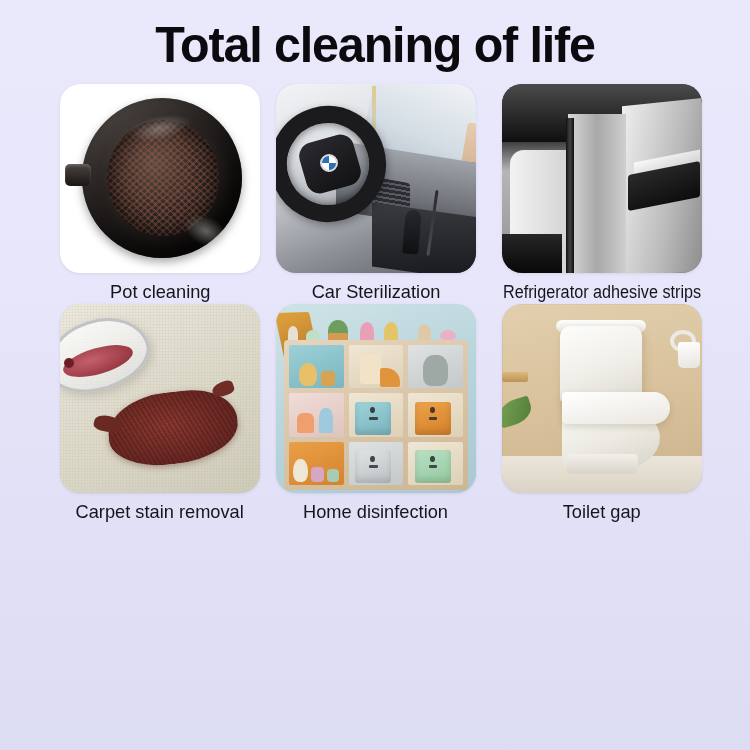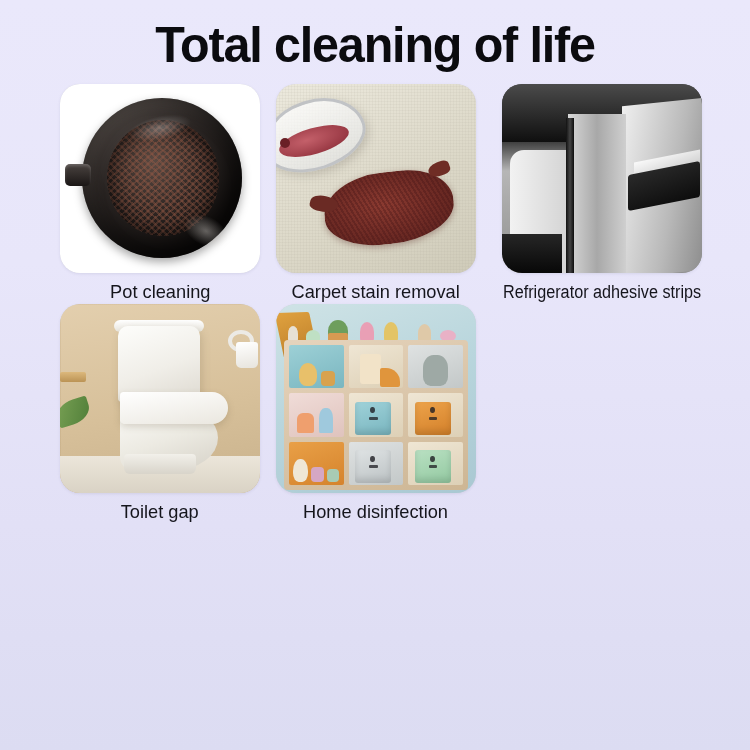--- a/index.html
+++ b/index.html
@@ -632,118 +632,137 @@
       <div class="pot-body">
         <div class="pot-inner"></div>
         <div class="pot-sheen"></div>
         <div class="pot-sheen2"></div>
       </div>
       <div class="pot-handle"></div>
     </div>
     <div class="caption">Pot cleaning</div>
   </div>
 
-
   <div class="cell">
     <div class="thumb">
-      <div class="carpet-bg"></div>
-      <div class="wine-stain"></div>
-      <div class="wine-splat-a"></div>
-      <div class="wine-splat-b"></div>
-      <div class="wine-glass"></div>
-      <div class="wine-pool-in"></div>
-      <div class="wine-drop"></div>
+      <div class="car-bg"></div>
+      <div class="car-windshield"></div>
+      <div class="car-charm"></div>
+      <div class="car-door"></div>
+      <div class="car-seat"></div>
+      <div class="car-seat2"></div>
+      <div class="car-dash"></div>
+      <div class="car-vent"></div>
+      <div class="car-console"></div>
+      <div class="car-antenna"></div>
+      <div class="car-shift"></div>
+      <div class="car-wheel"></div>
+      <div class="car-hub"></div>
+      <div class="car-badge"></div>
     </div>
-    <div class="caption">Carpet stain removal</div>
+    <div class="caption">Car Sterilization</div>
   </div>
 
   <div class="cell">
     <div class="thumb">
       <div class="fridge-bg"></div>
       <div class="fridge-dark-top"></div>
       <div class="fridge-panel2"></div>
       <div class="fridge-panel"></div>
       <div class="fridge-white-door"></div>
       <div class="fridge-seal"></div>
       <div class="fridge-handle-lite"></div>
       <div class="fridge-handle"></div>
       <div class="fridge-dark-bottom"></div>
     </div>
     <div class="caption tight">Refrigerator adhesive strips</div>
   </div>
 
-
-
+  <div class="cell">
+    <div class="thumb">
+      <div class="carpet-bg"></div>
+      <div class="wine-stain"></div>
+      <div class="wine-splat-a"></div>
+      <div class="wine-splat-b"></div>
+      <div class="wine-glass"></div>
+      <div class="wine-pool-in"></div>
+      <div class="wine-drop"></div>
+    </div>
+    <div class="caption">Carpet stain removal</div>
+  </div>
+
+
+
+
+  <div class="cell">
+    <div class="thumb">
+      <div class="shelf-bg"></div>
+      <div class="shelf-lean"></div>
+
+      <div class="shelf-toprow">
+        <div class="tt" style="left:4px;width:10px;height:16px;background:#e7e1d4;"></div>
+        <div class="tt" style="left:22px;width:14px;height:12px;background:#bfe0c4;"></div>
+        <div class="tt" style="left:44px;width:20px;height:22px;background:#6e9e5d;border-radius:50% 50% 8% 8%;"></div>
+        <div class="tt" style="left:44px;width:20px;height:9px;bottom:0;background:#d79a52;border-radius:2px;"></div>
+        <div class="tt" style="left:76px;width:14px;height:20px;background:#e99fb5;"></div>
+        <div class="tt" style="left:100px;width:14px;height:20px;background:#e3c466;"></div>
+        <div class="tt" style="left:134px;width:13px;height:18px;background:#dfc9a8;"></div>
+        <div class="tt" style="left:156px;width:16px;height:12px;background:#e9b1c6;border-radius:50%;"></div>
+      </div>
+
+      <div class="shelf-frame">
+        <div class="cubby cb-teal">
+          <div class="toy" style="left:18%;bottom:6%;width:34%;height:52%;background:#e8c06a;"></div>
+          <div class="toy" style="left:58%;bottom:6%;width:26%;height:34%;background:#d8a24e;border-radius:4px;"></div>
+        </div>
+        <div class="cubby cb-cream">
+          <div class="toy" style="left:20%;bottom:10%;width:40%;height:70%;background:#f2e3c8;border-radius:3px;"></div>
+          <div class="toy" style="left:58%;bottom:4%;width:36%;height:44%;background:#e0953c;border-radius:2px 14px 2px 2px;"></div>
+        </div>
+        <div class="cubby cb-gray">
+          <div class="toy" style="left:26%;bottom:6%;width:46%;height:70%;background:#9ea9a5;border-radius:42% 42% 30% 30%;"></div>
+        </div>
+
+        <div class="cubby cb-pinkbg">
+          <div class="toy" style="left:14%;bottom:8%;width:32%;height:46%;background:#ef9f6e;border-radius:6px 6px 2px 2px;"></div>
+          <div class="toy" style="left:54%;bottom:8%;width:26%;height:58%;background:#9fc9dd;border-radius:40% 40% 8% 8%;"></div>
+        </div>
+        <div class="cubby cb-cream">
+          <div class="box box-teal"></div>
+        </div>
+        <div class="cubby cb-cream">
+          <div class="box box-orange"></div>
+        </div>
+
+        <div class="cubby cb-orange">
+          <div class="toy" style="left:8%;bottom:6%;width:26%;height:54%;background:#efe7d6;"></div>
+          <div class="toy" style="left:40%;bottom:6%;width:24%;height:36%;background:#d5a7c4;border-radius:4px;"></div>
+          <div class="toy" style="left:70%;bottom:6%;width:22%;height:32%;background:#a8cbb4;border-radius:4px;"></div>
+        </div>
+        <div class="cubby cb-gray">
+          <div class="box box-gray"></div>
+        </div>
+        <div class="cubby cb-cream">
+          <div class="box box-mint"></div>
+        </div>
+      </div>
+    </div>
+    <div class="caption">Home disinfection</div>
+  </div>
 
   <div class="cell">
     <div class="thumb">
       <div class="toilet-bg"></div>
       <div class="toilet-floor"></div>
       <div class="toilet-shelf"></div>
       <div class="toilet-leaf"></div>
       <div class="tp-holder"></div>
       <div class="tp-roll"></div>
       <div class="toilet-lid"></div>
       <div class="toilet-tank"></div>
       <div class="toilet-bowl"></div>
       <div class="toilet-seat"></div>
       <div class="toilet-foot"></div>
     </div>
     <div class="caption">Toilet gap</div>
   </div>
 
-  <div class="cell">
-    <div class="thumb">
-      <div class="shelf-bg"></div>
-      <div class="shelf-lean"></div>
-
-      <div class="shelf-toprow">
-        <div class="tt" style="left:4px;width:10px;height:16px;background:#e7e1d4;"></div>
-        <div class="tt" style="left:22px;width:14px;height:12px;background:#bfe0c4;"></div>
-        <div class="tt" style="left:44px;width:20px;height:22px;background:#6e9e5d;border-radius:50% 50% 8% 8%;"></div>
-        <div class="tt" style="left:44px;width:20px;height:9px;bottom:0;background:#d79a52;border-radius:2px;"></div>
-        <div class="tt" style="left:76px;width:14px;height:20px;background:#e99fb5;"></div>
-        <div class="tt" style="left:100px;width:14px;height:20px;background:#e3c466;"></div>
-        <div class="tt" style="left:134px;width:13px;height:18px;background:#dfc9a8;"></div>
-        <div class="tt" style="left:156px;width:16px;height:12px;background:#e9b1c6;border-radius:50%;"></div>
-      </div>
-
-      <div class="shelf-frame">
-        <div class="cubby cb-teal">
-          <div class="toy" style="left:18%;bottom:6%;width:34%;height:52%;background:#e8c06a;"></div>
-          <div class="toy" style="left:58%;bottom:6%;width:26%;height:34%;background:#d8a24e;border-radius:4px;"></div>
-        </div>
-        <div class="cubby cb-cream">
-          <div class="toy" style="left:20%;bottom:10%;width:40%;height:70%;background:#f2e3c8;border-radius:3px;"></div>
-          <div class="toy" style="left:58%;bottom:4%;width:36%;height:44%;background:#e0953c;border-radius:2px 14px 2px 2px;"></div>
-        </div>
-        <div class="cubby cb-gray">
-          <div class="toy" style="left:26%;bottom:6%;width:46%;height:70%;background:#9ea9a5;border-radius:42% 42% 30% 30%;"></div>
-        </div>
-
-        <div class="cubby cb-pinkbg">
-          <div class="toy" style="left:14%;bottom:8%;width:32%;height:46%;background:#ef9f6e;border-radius:6px 6px 2px 2px;"></div>
-          <div class="toy" style="left:54%;bottom:8%;width:26%;height:58%;background:#9fc9dd;border-radius:40% 40% 8% 8%;"></div>
-        </div>
-        <div class="cubby cb-cream">
-          <div class="box box-teal"></div>
-        </div>
-        <div class="cubby cb-cream">
-          <div class="box box-orange"></div>
-        </div>
-
-        <div class="cubby cb-orange">
-          <div class="toy" style="left:8%;bottom:6%;width:26%;height:54%;background:#efe7d6;"></div>
-          <div class="toy" style="left:40%;bottom:6%;width:24%;height:36%;background:#d5a7c4;border-radius:4px;"></div>
-          <div class="toy" style="left:70%;bottom:6%;width:22%;height:32%;background:#a8cbb4;border-radius:4px;"></div>
-        </div>
-        <div class="cubby cb-gray">
-          <div class="box box-gray"></div>
-        </div>
-        <div class="cubby cb-cream">
-          <div class="box box-mint"></div>
-        </div>
-      </div>
-    </div>
-    <div class="caption">Home disinfection</div>
-  </div>
-
 </div>
 
 </body></html>

